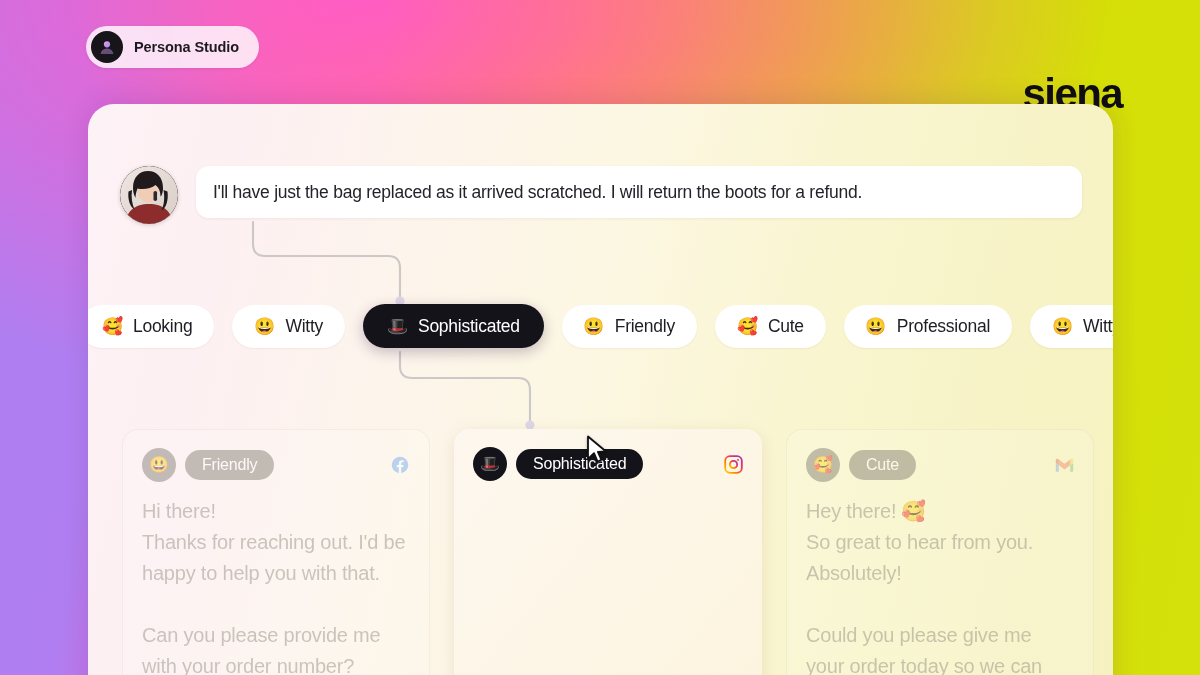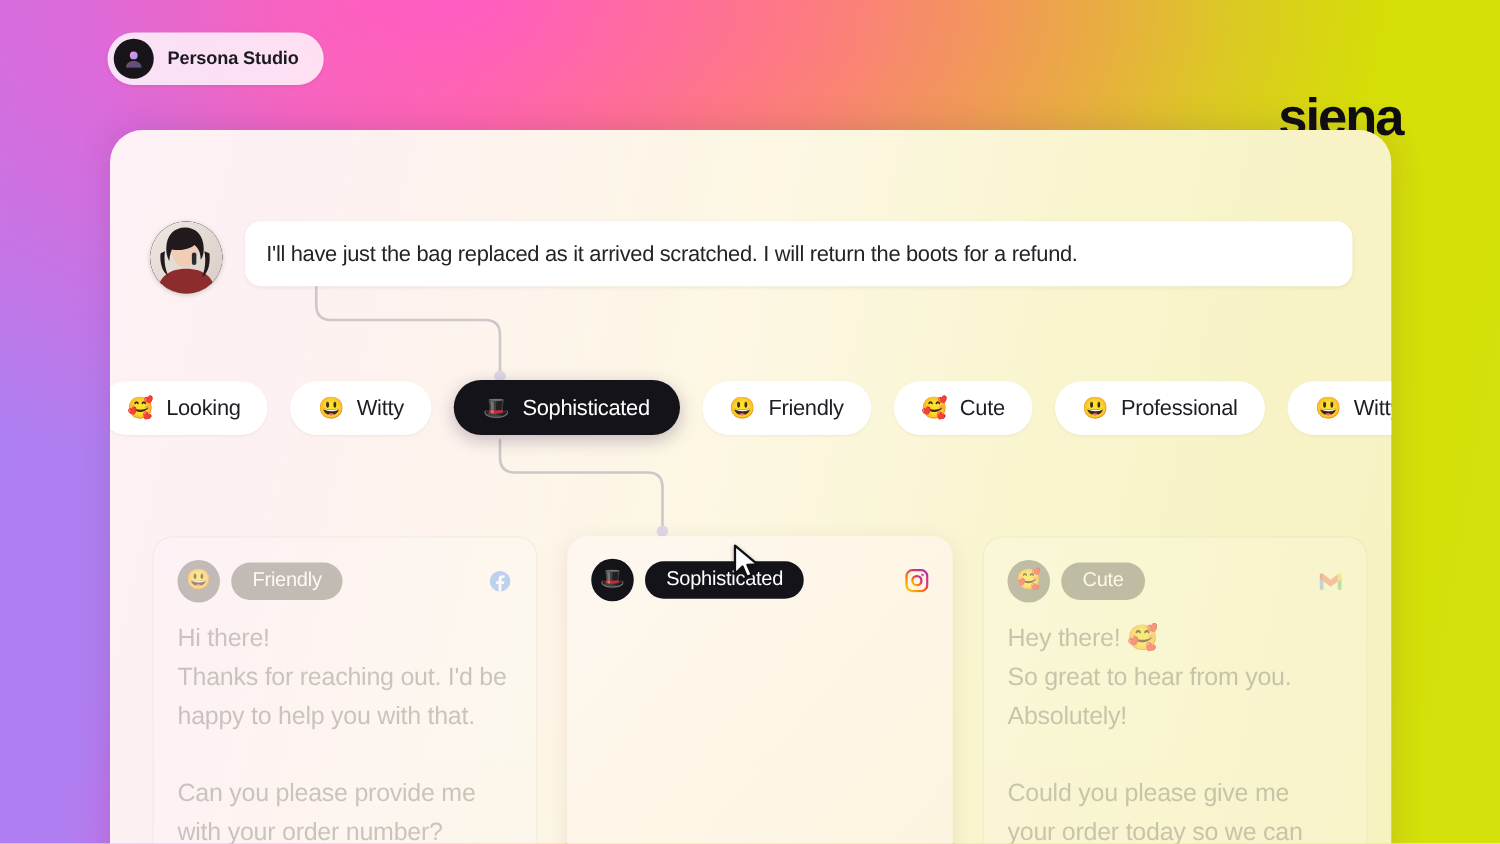--- a/index.html
+++ b/index.html
@@ -94,21 +94,20 @@
   }
 
   
   .msg-row {
     position: absolute;
     left: 32px;
     top: 62px;
     display: flex;
     align-items: flex-start;
     gap: 18px;
-    margin-top: 11px;
   }
   .cust-avatar {
     width: 58px; height: 58px;
     border-radius: 50%;
     overflow: hidden;
     flex: none;
     background: #3a2b2b;
     position: relative;
     box-shadow: 0 1px 4px rgba(0,0,0,0.18);
   }

